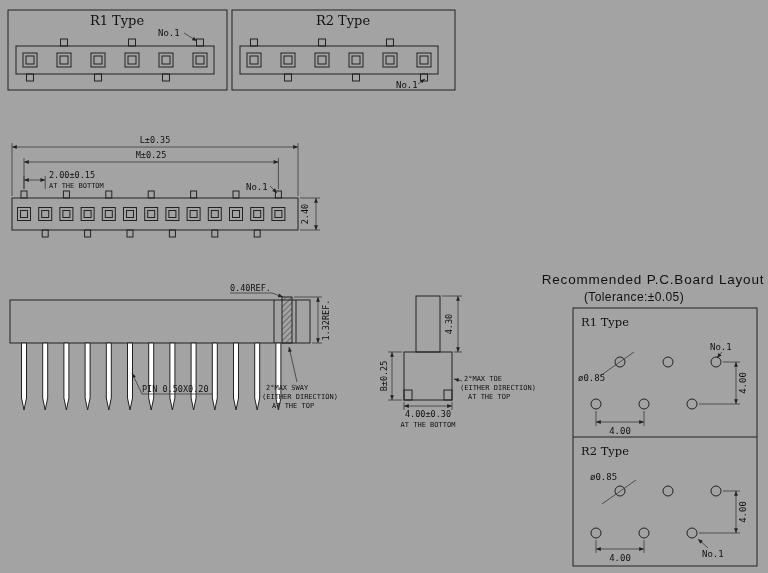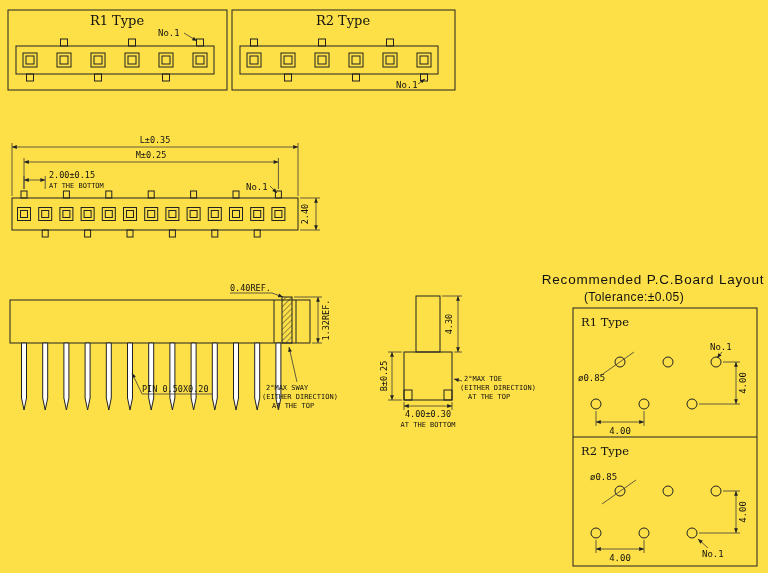--- a/index.html
+++ b/index.html
@@ -1,16 +1,16 @@
 <!DOCTYPE html>
 <html><head>
 <meta charset="utf-8">
 <style>
   html,body{margin:0;padding:0;background:#fff;}
-  .stage{position:relative;width:768px;height:573px;background:#fde047;overflow:hidden;}
+  .stage{position:relative;width:768px;height:573px;background:#a3a3a3;overflow:hidden;}
   svg{position:absolute;left:0;top:0;}
   .ln{stroke:#222;stroke-width:1;fill:none;}
   .thin{stroke:#3a3a3a;stroke-width:0.8;fill:none;}
   .fw{stroke:#222;stroke-width:1;fill:#fff;}
   text{fill:#111;}
   .t-type{font:13px "DejaVu Serif", serif;}
   .t-type-sm{font:11.5px "DejaVu Serif", serif;}
   .t-dim{font:8.5px "DejaVu Sans Mono", monospace;}
   .t-9{font:9px "DejaVu Sans Mono", monospace;}
   .t-sm{font:7px "DejaVu Sans Mono", monospace;}

